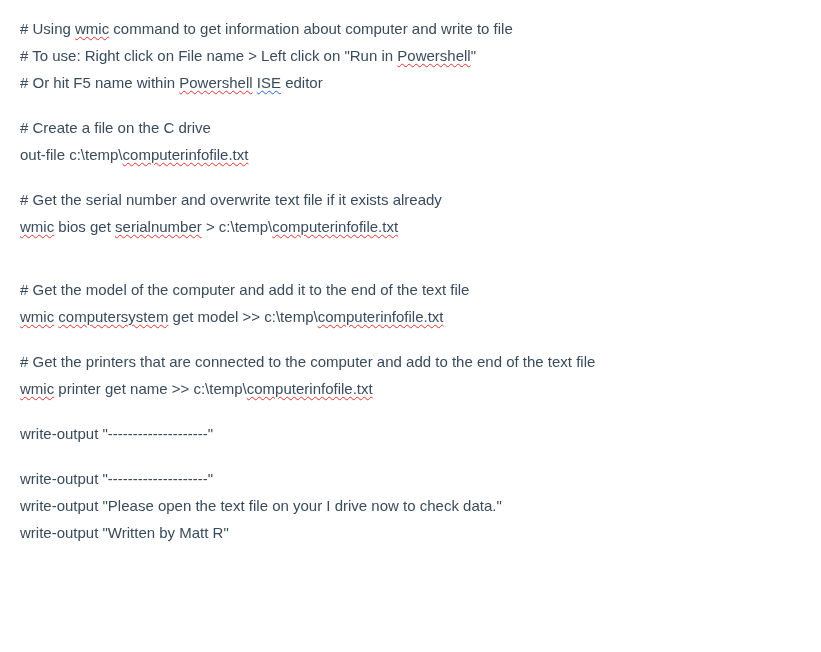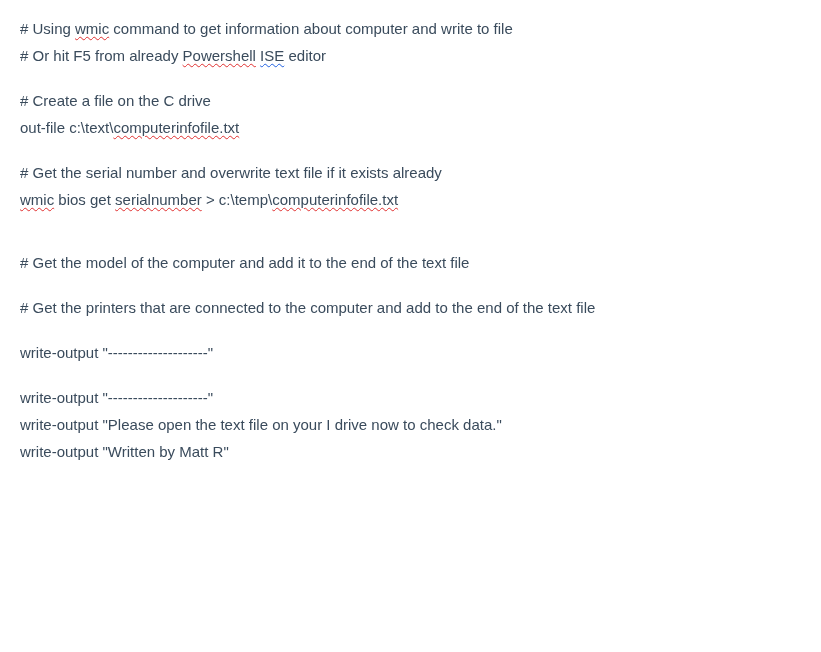--- a/index.html
+++ b/index.html
@@ -33,31 +33,34 @@
     text-decoration-color: #2060e0;
     text-decoration-thickness: 1px;
     text-underline-offset: 2px;
   }
 </style>
 </head>
 <body>
 
 <div id="doc">
     <div class="line"><span># Using </span><span class="spellerr">wmic</span><span> command to get information about computer and write to file</span></div>
-    <div class="line"><span># Or hit F5 from already </span><span class="spellerr">Powershell</span><span> </span><span class="grammarerr">ISE</span><span> editor</span></div>
+    <div class="line"><span># To use: Right click on File name &gt; Left click on "Run in </span><span class="spellerr">Powershell</span><span>"</span></div>
+    <div class="line"><span># Or hit F5 name within </span><span class="spellerr">Powershell</span><span> </span><span class="grammarerr">ISE</span><span> editor</span></div>
     <div class="blank"></div>
     <div class="line"><span># Create a file on the C drive</span></div>
-    <div class="line"><span>out-file c:\text\</span><span class="spellerr">computerinfofile.txt</span></div>
+    <div class="line"><span>out-file c:\temp\</span><span class="spellerr">computerinfofile.txt</span></div>
     <div class="blank"></div>
     <div class="line"><span># Get the serial number and overwrite text file if it exists already</span></div>
     <div class="line"><span class="spellerr">wmic</span><span> bios get </span><span class="spellerr">serialnumber</span><span> &gt; c:\temp\</span><span class="spellerr">computerinfofile.txt</span></div>
     <div class="blank"></div>
     <div class="blank"></div>
     <div class="line"><span># Get the model of the computer and add it to the end of the text file</span></div>
+    <div class="line"><span class="spellerr">wmic</span><span> </span><span class="spellerr">computersystem</span><span> get model &gt;&gt; c:\temp\</span><span class="spellerr">computerinfofile.txt</span></div>
     <div class="blank"></div>
     <div class="line"><span># Get the printers that are connected to the computer and add to the end of the text file</span></div>
+    <div class="line"><span class="spellerr">wmic</span><span> printer get name &gt;&gt; c:\temp\</span><span class="spellerr">computerinfofile.txt</span></div>
     <div class="blank"></div>
     <div class="line"><span>write-output "--------------------"</span></div>
     <div class="blank"></div>
     <div class="line"><span>write-output "--------------------"</span></div>
     <div class="line"><span>write-output "Please open the text file on your I drive now to check data."</span></div>
     <div class="line"><span>write-output "Written by Matt R"</span></div>
   </div>
 
 </body></html>

